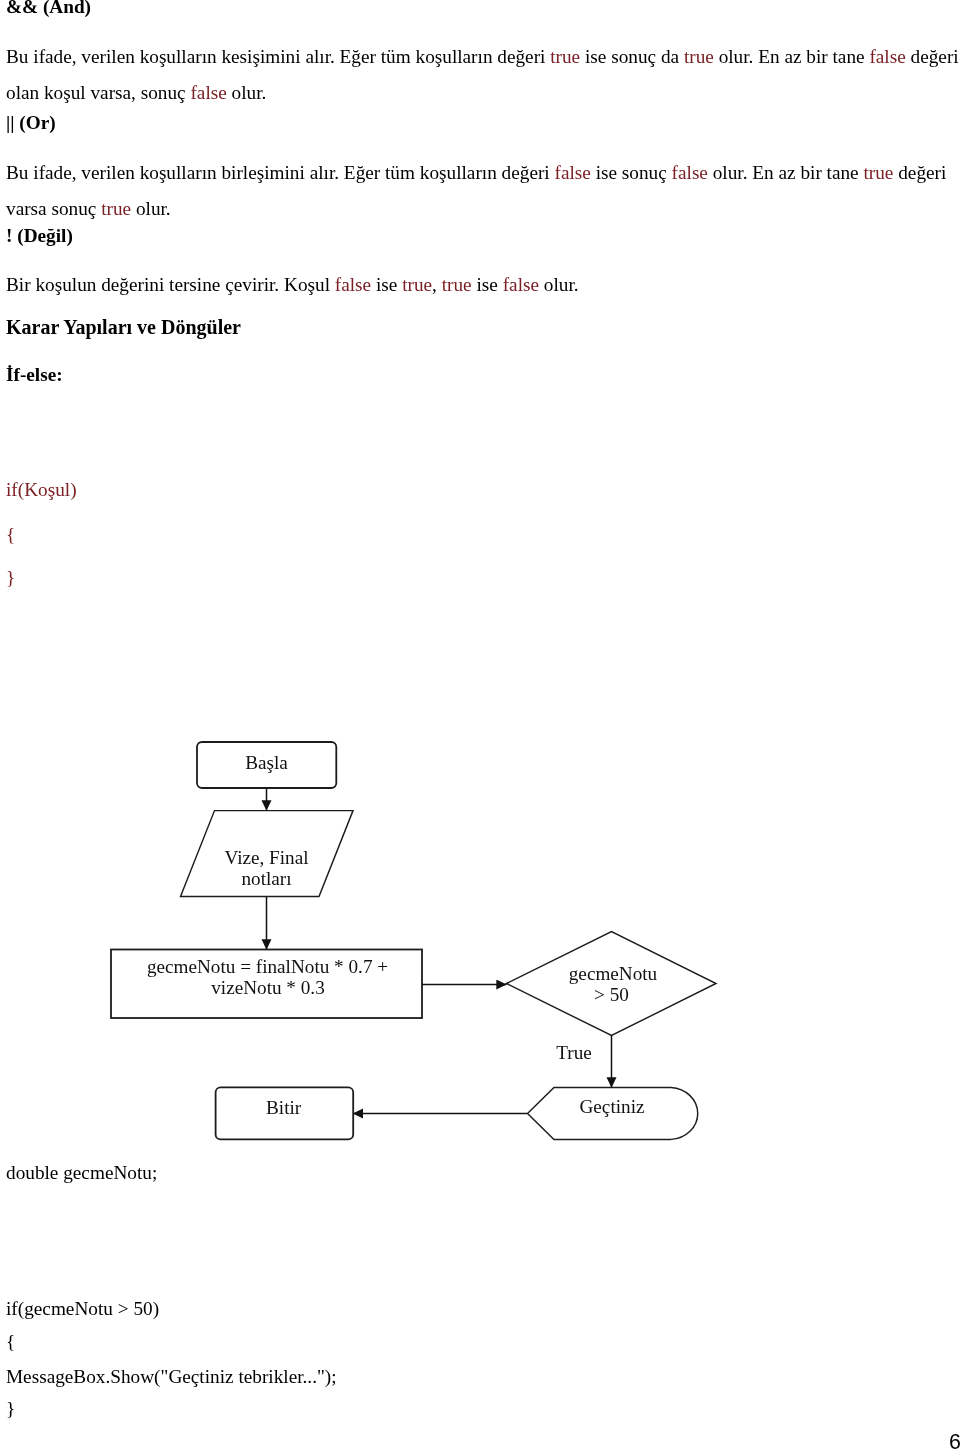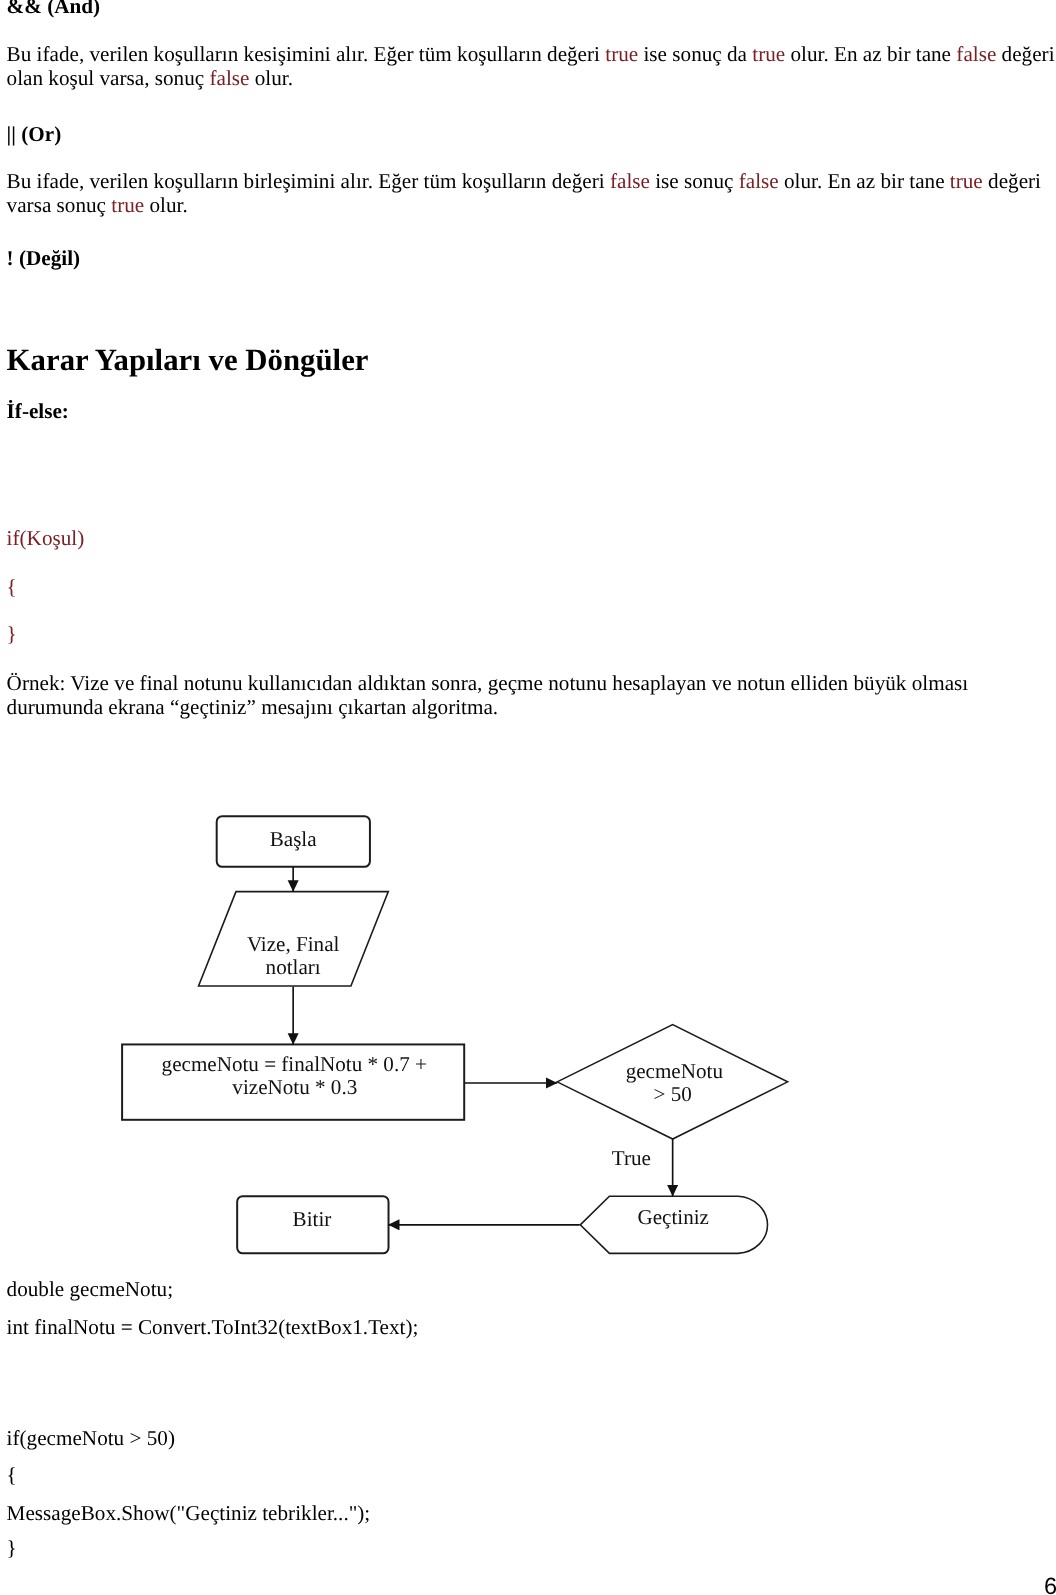--- a/index.html
+++ b/index.html
@@ -1,49 +1,49 @@
 <!DOCTYPE html>
 <html><head>
 <meta charset="utf-8">
 <title>Karar Yapilari ve Donguler</title>
 <style>
   html,body{margin:0;padding:0;}
   body{width:960px;height:1450px;background:#ffffff;font-family:"Liberation Serif",serif;overflow:hidden;position:relative;-webkit-font-smoothing:antialiased;}
   .page{position:absolute;left:0;top:0;width:960px;height:1436px;background:#fff;}
   .blk{position:absolute;margin:0;}
-  .para{left:6px;width:954px;text-align:left;font-size:19.25px;line-height:22px;color:#000000;}
+  .para{left:6px;width:954px;text-align:left;font-size:19.25px;line-height:36px;color:#000000;}
   .hd{left:6px;font-weight:bold;font-size:19.25px;line-height:25px;color:#000;white-space:nowrap;}
-  .bighd{left:6px;font-weight:bold;font-size:28px;line-height:27px;color:#000;white-space:nowrap;}
+  .bighd{left:6px;font-weight:bold;font-size:20px;line-height:27px;color:#000;white-space:nowrap;}
   .code{left:6px;font-size:19.25px;line-height:25px;white-space:nowrap;color:#000000;}
   .kw{color:#7B2025;}
   .pgnum{position:absolute;font-family:"Liberation Sans",sans-serif;font-size:21.4px;line-height:22px;color:#000;}
   .fc{position:absolute;}
 </style>
 </head>
 <body>
 
 <div class="page">
 
   <div class="blk hd" style="top:-5.7px"><span>&amp;&amp; (And)</span></div>
   <p class="blk para" style="top:38.6px"><span>Bu ifade, verilen koşulların kesişimini alır. Eğer tüm koşulların değeri </span><span class="kw">true</span><span> ise sonuç da </span><span class="kw">true</span><span> olur. En az bir tane </span><span class="kw">false</span><span> değeri olan koşul varsa, sonuç </span><span class="kw">false</span><span> olur.</span></p>
 
   <div class="blk hd" style="top:110.2px"><span>|| (Or)</span></div>
   <p class="blk para" style="top:155px"><span>Bu ifade, verilen koşulların birleşimini alır. Eğer tüm koşulların değeri </span><span class="kw">false</span><span> ise sonuç </span><span class="kw">false</span><span> olur. En az bir tane </span><span class="kw">true</span><span> değeri varsa sonuç </span><span class="kw">true</span><span> olur.</span></p>
 
   <div class="blk hd" style="top:223.2px"><span>! (Değil)</span></div>
+  <p class="blk para" style="top:267.4px"><span>Bir koşulun değerini tersine çevirir. Koşul </span><span class="kw">false</span><span> ise </span><span class="kw">true</span><span>, </span><span class="kw">true</span><span> ise </span><span class="kw">false</span><span> olur.</span></p>
 
   <div class="blk bighd" style="top:314.4px"><span>Karar Yapıları ve Döngüler</span></div>
 
   <div class="blk hd" style="top:362.2px"><span>İf-else:</span></div>
 
   <div class="blk code kw" style="top:476.7px"><span>if(Koşul)</span></div>
   <div class="blk code kw" style="top:521.5px"><span>{</span></div>
   <div class="blk code kw" style="top:564.6px"><span>}</span></div>
 
-  <p class="blk para" style="top:611.2px"><span>Örnek: Vize ve final notunu kullanıcıdan aldıktan sonra, geçme notunu hesaplayan ve notun elliden büyük olması durumunda ekrana “geçtiniz” mesajını çıkartan algoritma.</span></p>
 
   <svg class="fc" id="flowchart" width="960" height="1450" viewBox="0 0 960 1450" style="left:0;top:0">
     <defs>
       <marker id="ah" markerWidth="12" markerHeight="12" refX="10.2" refY="5" orient="auto" markerUnits="userSpaceOnUse">
         <path d="M0,0 L10.4,5 L0,10 Z" fill="#111"></path>
       </marker>
     </defs>
     <g fill="none" stroke="#1c1c1c" stroke-width="1.8">
 
       <rect x="197" y="742" width="139.3" height="46" rx="5" ry="5"></rect>
@@ -73,21 +73,20 @@
       <text x="268" y="994.3">vizeNotu * 0.3</text>
       <text x="613" y="980.4">gecmeNotu</text>
       <text x="611.5" y="1001.2">&gt; 50</text>
       <text x="612" y="1112.8">Geçtiniz</text>
       <text x="283.6" y="1114.3">Bitir</text>
       <text x="574" y="1059.4">True</text>
     </g>
   </svg>
 
   <div class="blk code" style="top:1160.2px"><span>double gecmeNotu;</span></div>
-  <div class="blk code" style="top:1194.5px"><span>int finalNotu = Convert.ToInt32(textBox1.Text);</span></div>
   <div class="blk code" style="top:1295.5px"><span>if(gecmeNotu &gt; 50)</span></div>
   <div class="blk code" style="top:1328.6px"><span>{</span></div>
   <div class="blk code" style="top:1363.7px"><span>MessageBox.Show("Geçtiniz tebrikler...");</span></div>
   <div class="blk code" style="top:1395.8px"><span>}</span></div>
 
   <div class="pgnum" style="left:949px;top:1431px"><span>6</span></div>
 
 </div>
 
 </body></html>

